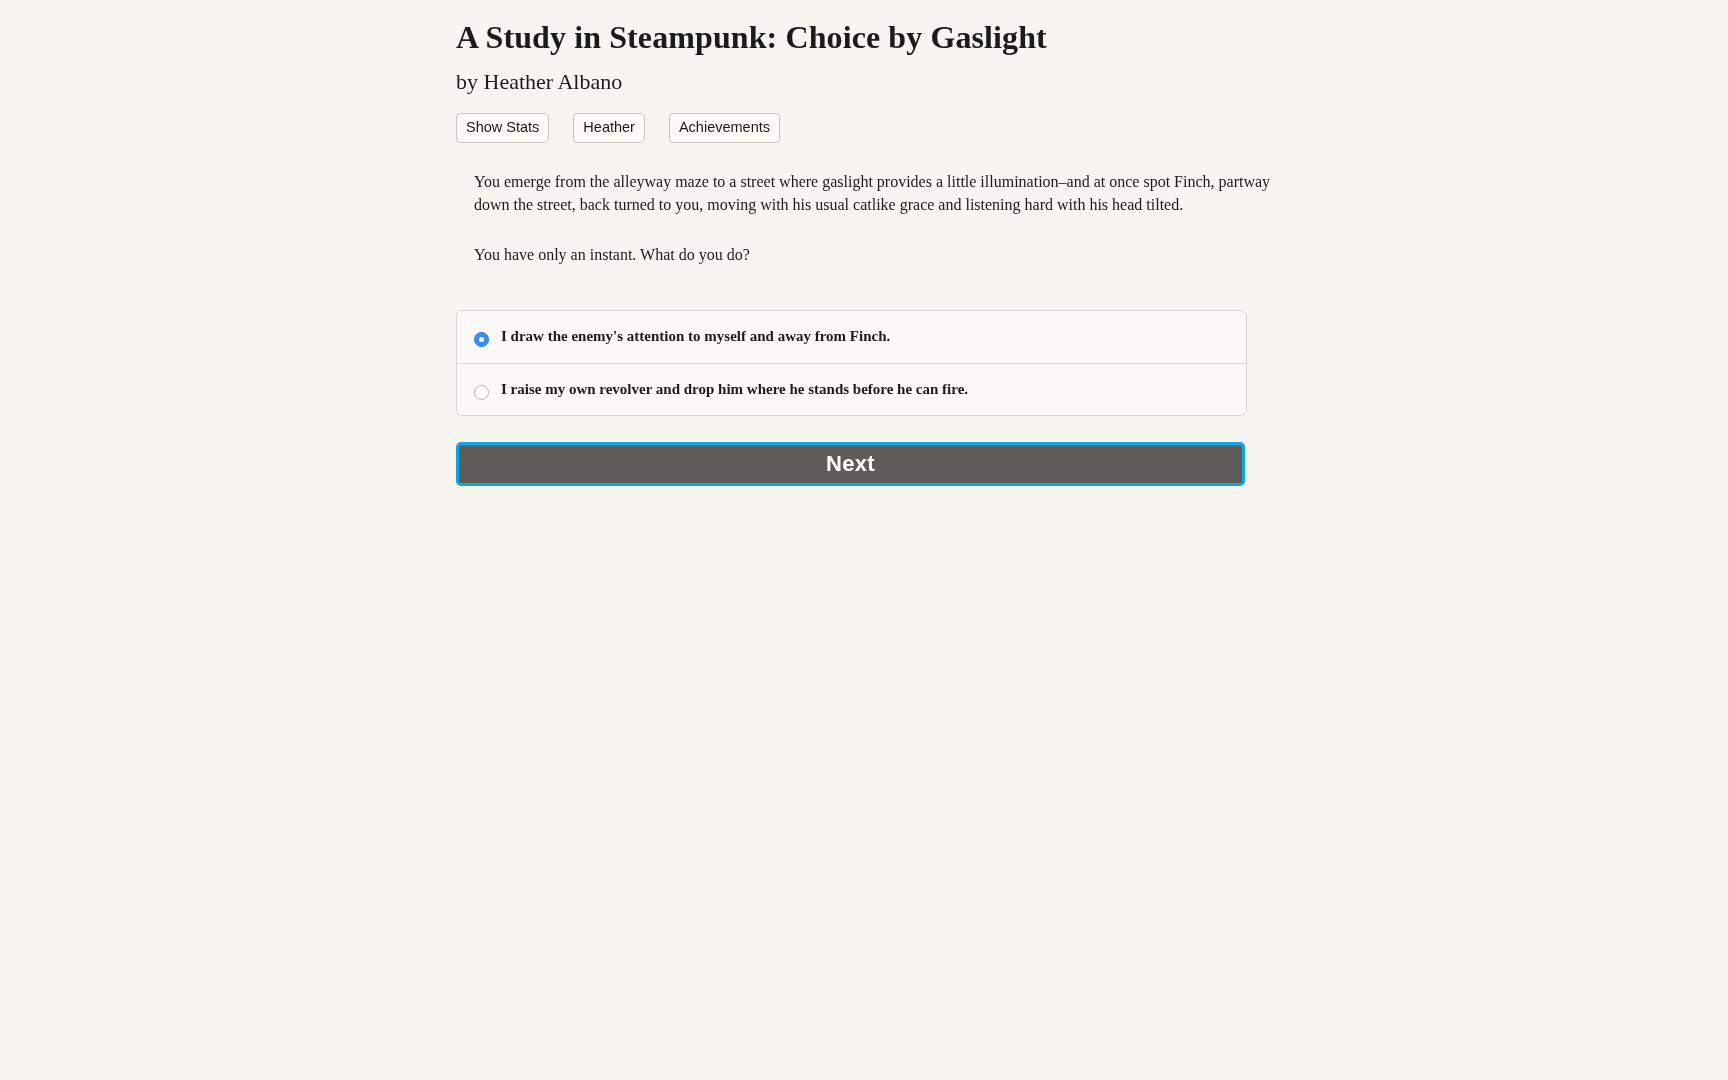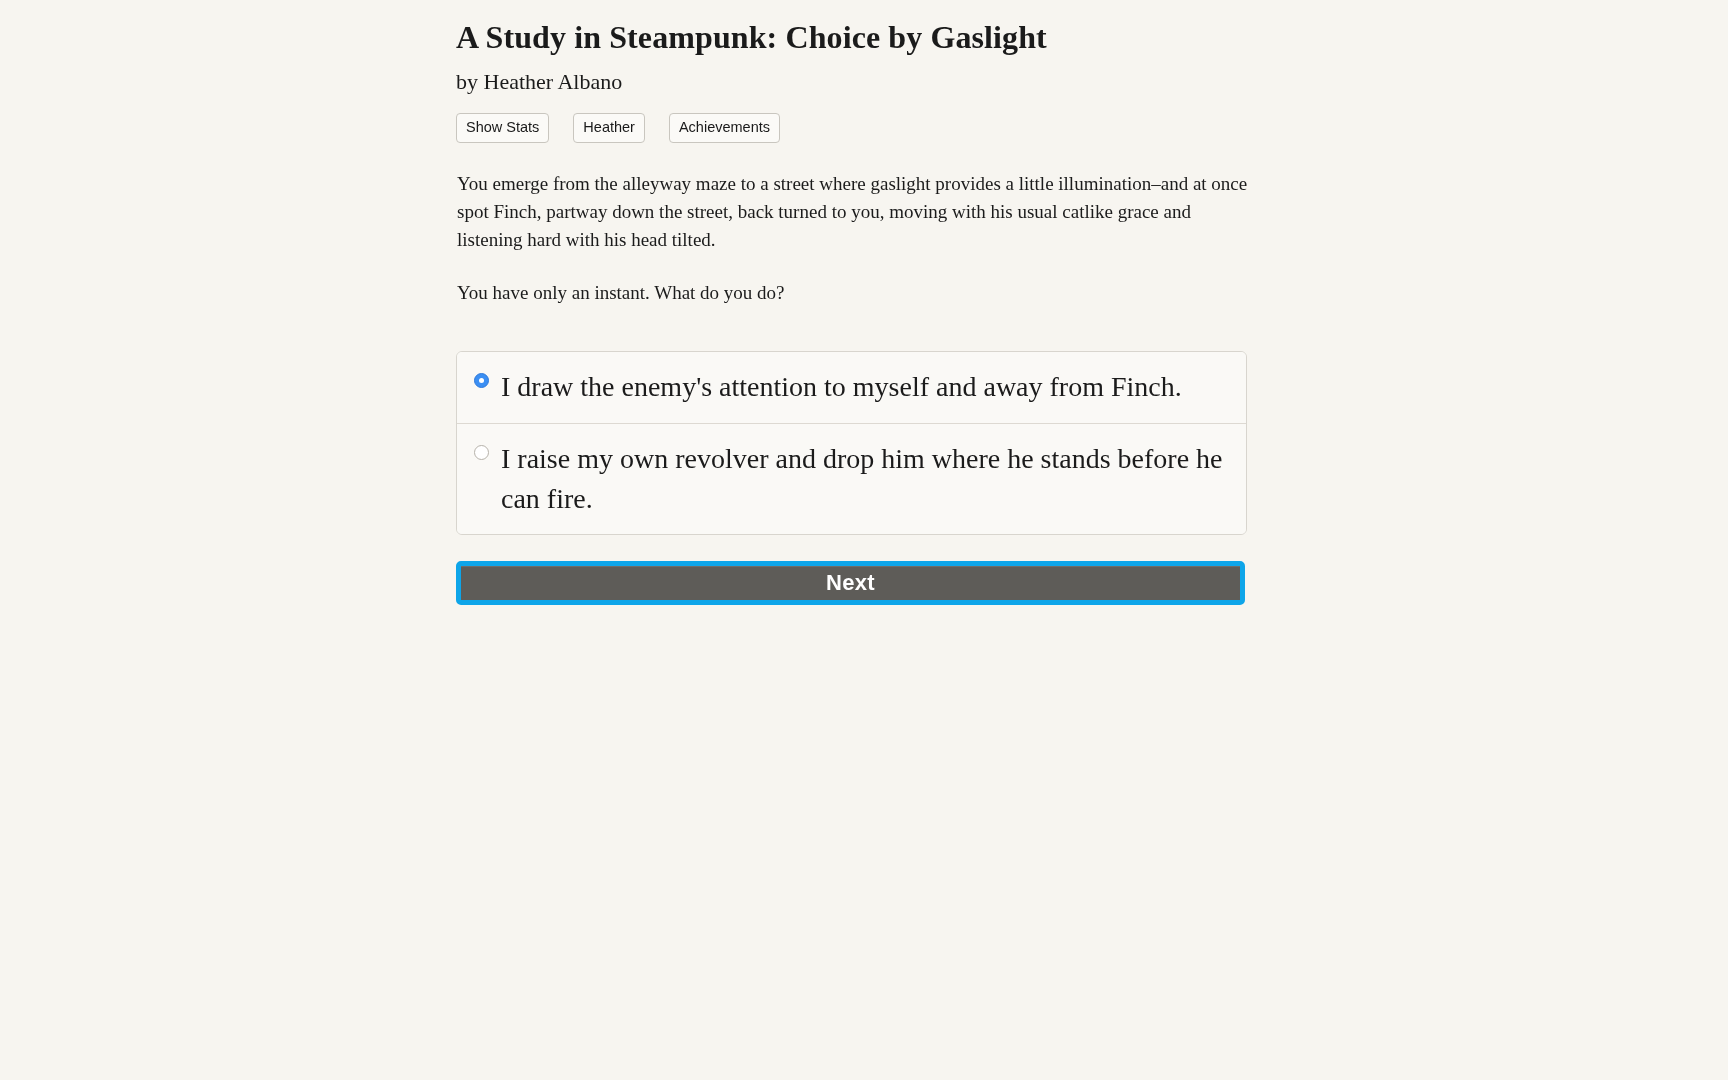--- a/index.html
+++ b/index.html
@@ -60,24 +60,24 @@
     color: #1a1a1a;
     background: #fbfaf7;
     border: 1px solid #c9c6bf;
     border-radius: 4px;
     padding: 6px 9px 7px 9px;
     cursor: pointer;
   }
 
   .para {
     font-family: "Liberation Serif", serif;
-    font-size: 19px;
+    font-size: 16px;
     line-height: 1.47;
     color: #1b1b1b;
-    margin: 1px;
+    margin: 18px;
     width: 800px;
   }
   .para.first { margin-top: 27px; }
   .para.next  { margin-top: 26px; }
 
   .choices {
     margin-top: 44px;
     width: 789px;
     border: 1px solid #d8d5ce;
     border-radius: 6px;
@@ -117,31 +117,32 @@
     left: 4px;
     top: 4px;
     width: 5px;
     height: 5px;
     border-radius: 50%;
     background: #ffffff;
   }
 
   .choice-label {
     font-family: "Liberation Serif", serif;
-    font-size: 28px;
+    font-size: 15px;
     line-height: 1.44;
     color: #1b1b1b;
+    font-weight: bold;
   }
 
   .next-btn {
     margin-top: 26px;
     width: 789px;
     height: 44px;
     background: #5e5c58;
-    border: 5px solid #0ea5e9;
+    border: 3px solid #0ea5e9;
     border-radius: 5px;
     color: #ffffff;
     font-family: "Liberation Sans", sans-serif;
     font-size: 22px;
     font-weight: 700;
     letter-spacing: 0.3px;
     display: flex;
     align-items: center;
     justify-content: center;
     cursor: pointer;

